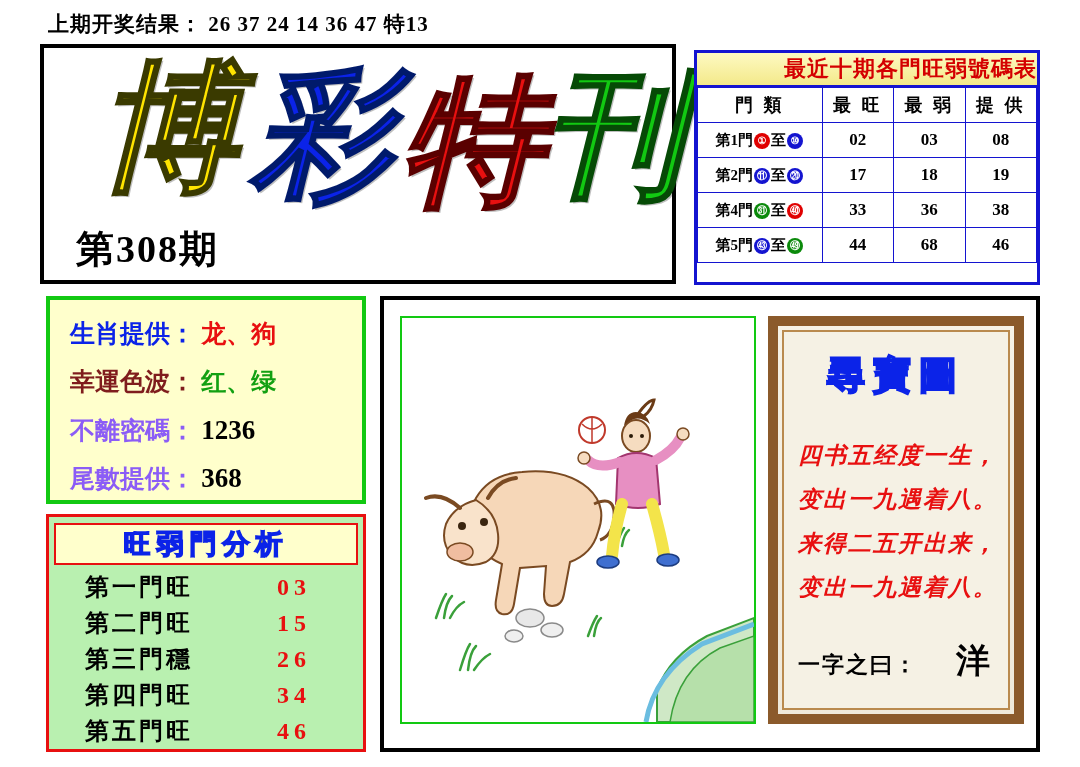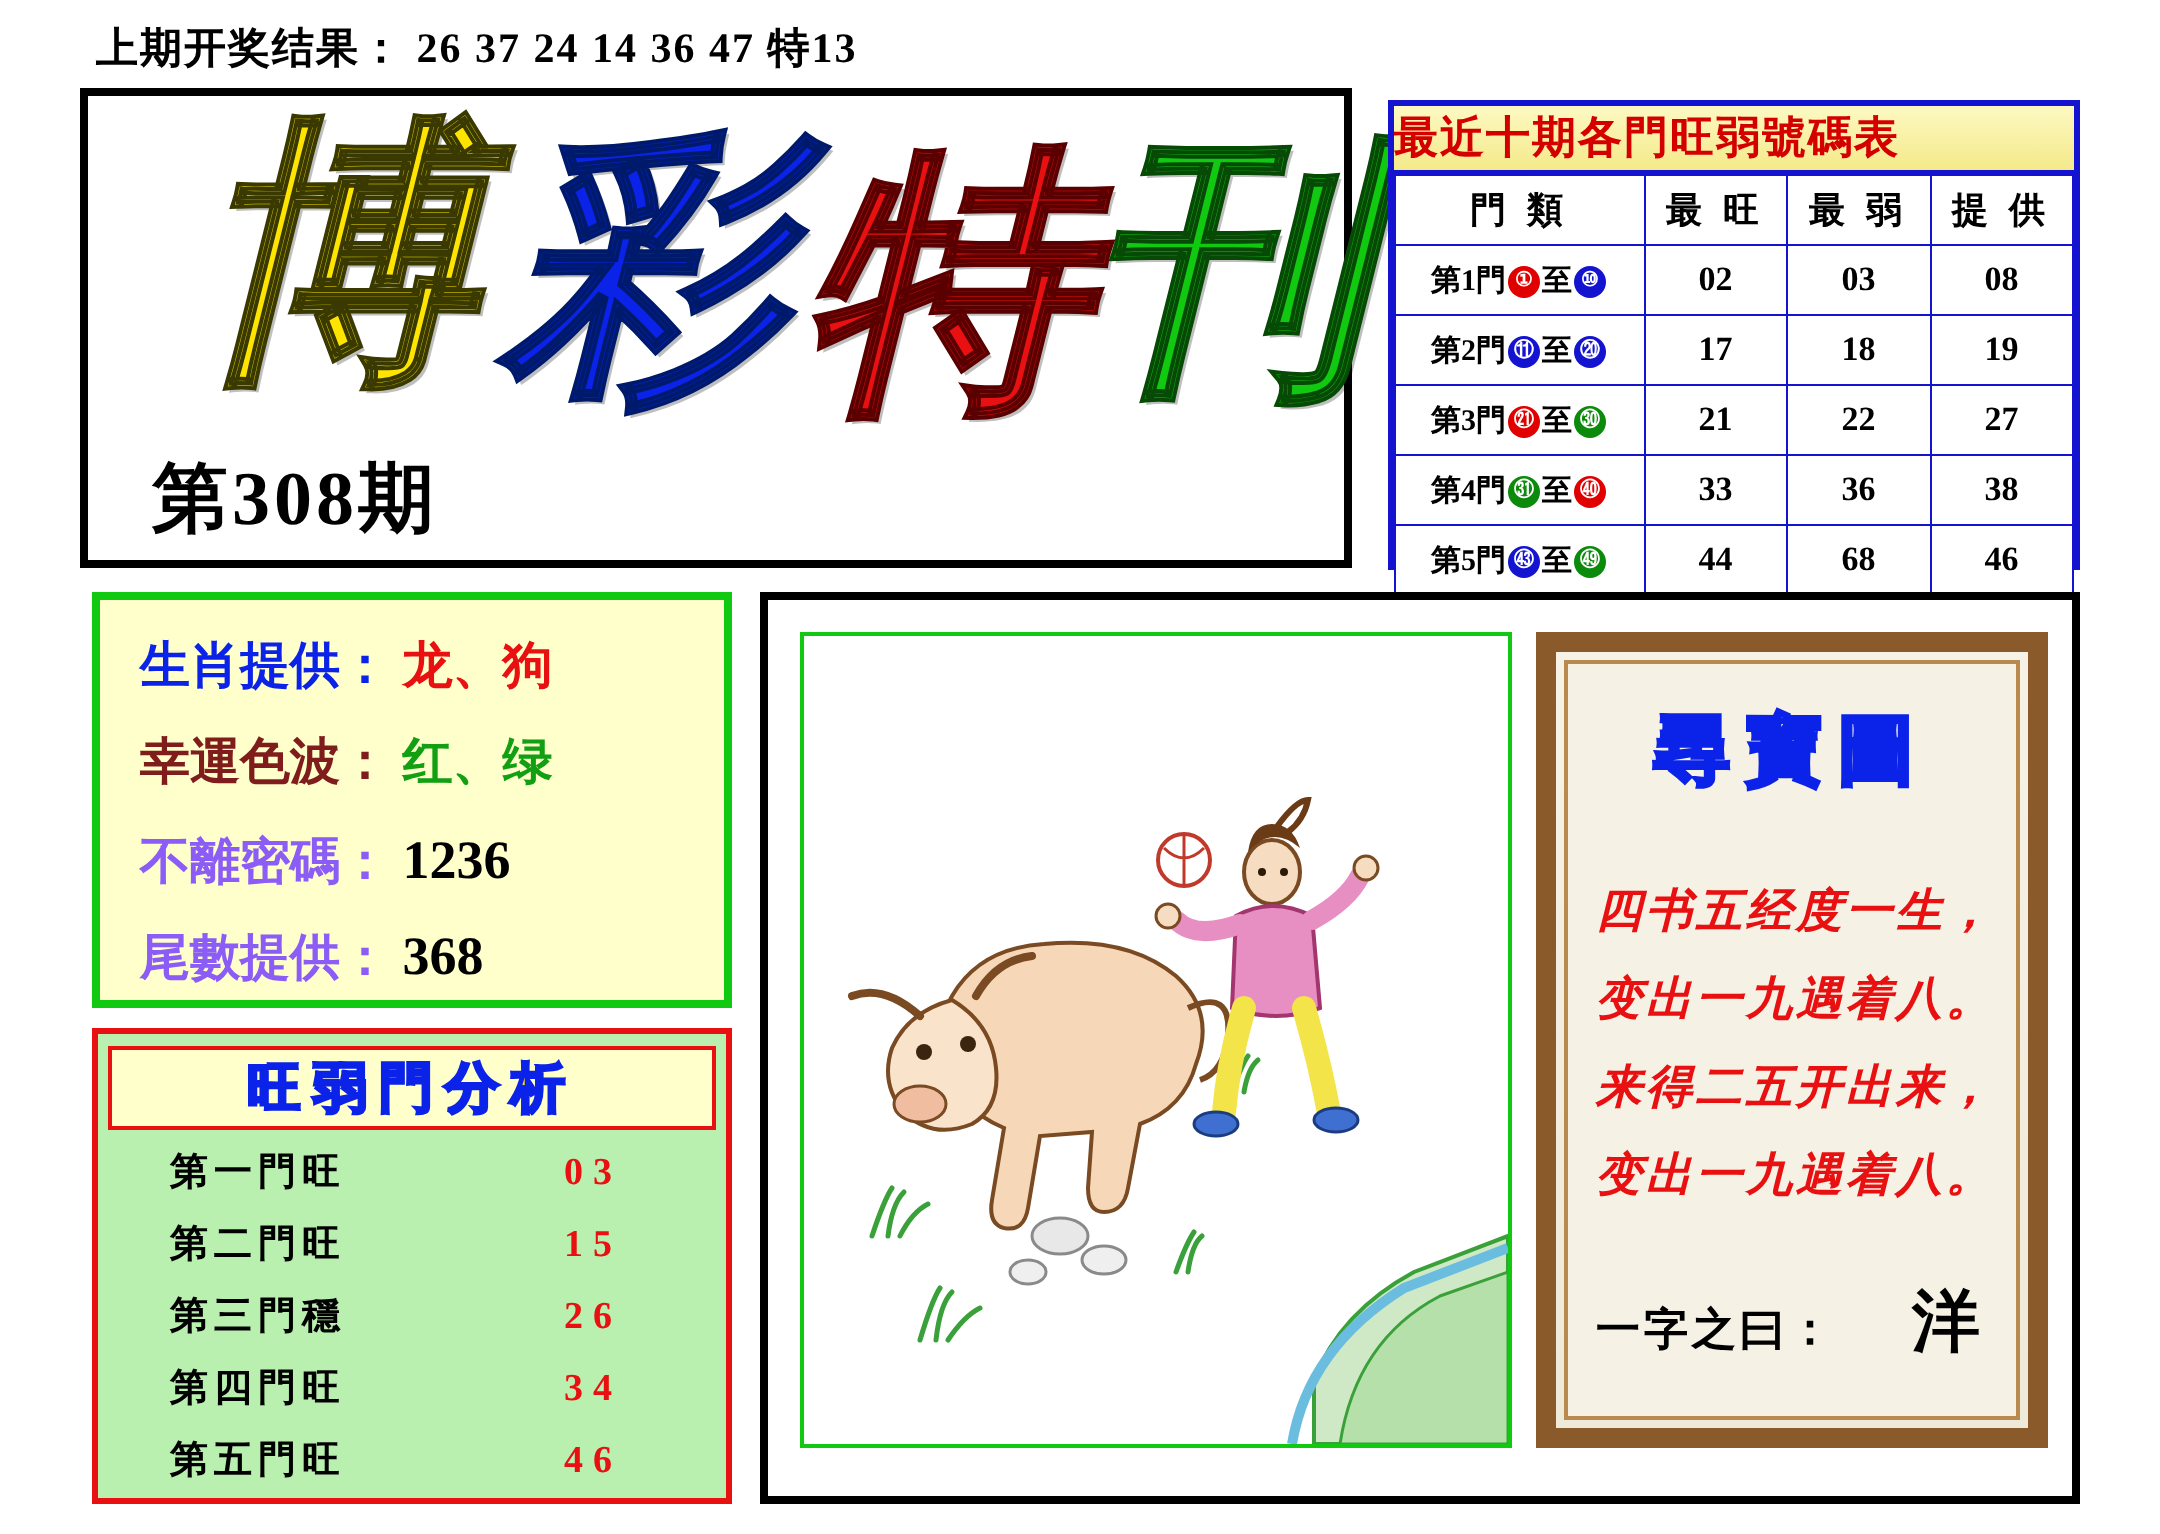--- a/index.html
+++ b/index.html
@@ -79,21 +79,21 @@
     left: 694px; top: 50px;
     width: 346px;
     height: 235px;
     border: 3px solid #1414d0;
     background: #ffffff;
     box-sizing: border-box;
   }
   #hotcold-title {
     height: 32px;
     line-height: 32px;
-    text-align: left;
+    text-align: right;
     font-size: 22px;
     font-weight: bold;
     color: #d40000;
     background: linear-gradient(#fdf9c2, #f4e98a);
     border-bottom: 2px solid #1414d0;
     letter-spacing: 1px;
   }
   table.grid {
     width: 100%;
     border-collapse: collapse;
@@ -183,21 +183,21 @@
     color: #ffe400;
     -webkit-text-stroke: 1.5px #0b23e8;
     background: #ffffcc;
     border: 2px solid #e81010;
     letter-spacing: 6px;
     font-family: "Liberation Serif", serif;
   }
   .an-row {
     height: 36px;
     line-height: 36px;
-    font-size: 19px;
+    font-size: 24px;
     font-weight: bold;
     color: #000;
     padding-left: 36px;
     letter-spacing: 3px;
     font-family: "Liberation Serif", serif;
     white-space: nowrap;
   }
   .an-row .num {
     color: #e81010;
     float: right;
@@ -329,26 +329,20 @@
           <td>03</td>
           <td>08</td>
         </tr>
         <tr>
           <td class="gate-label"><span>第2門</span><span class="ball blue">⑪</span><span>至</span><span class="ball blue">⑳</span></td>
           <td>17</td>
           <td>18</td>
           <td>19</td>
         </tr>
         <tr>
-          <td class="gate-label"><span>第3門</span><span class="ball red">㉑</span><span>至</span><span class="ball green">㉚</span></td>
-          <td>21</td>
-          <td>22</td>
-          <td>27</td>
-        </tr>
-        <tr>
           <td class="gate-label"><span>第4門</span><span class="ball green">㉛</span><span>至</span><span class="ball red">㊵</span></td>
           <td>33</td>
           <td>36</td>
           <td>38</td>
         </tr>
         <tr>
           <td class="gate-label"><span>第5門</span><span class="ball blue">㊸</span><span>至</span><span class="ball green">㊾</span></td>
           <td>44</td>
           <td>68</td>
           <td>46</td>

